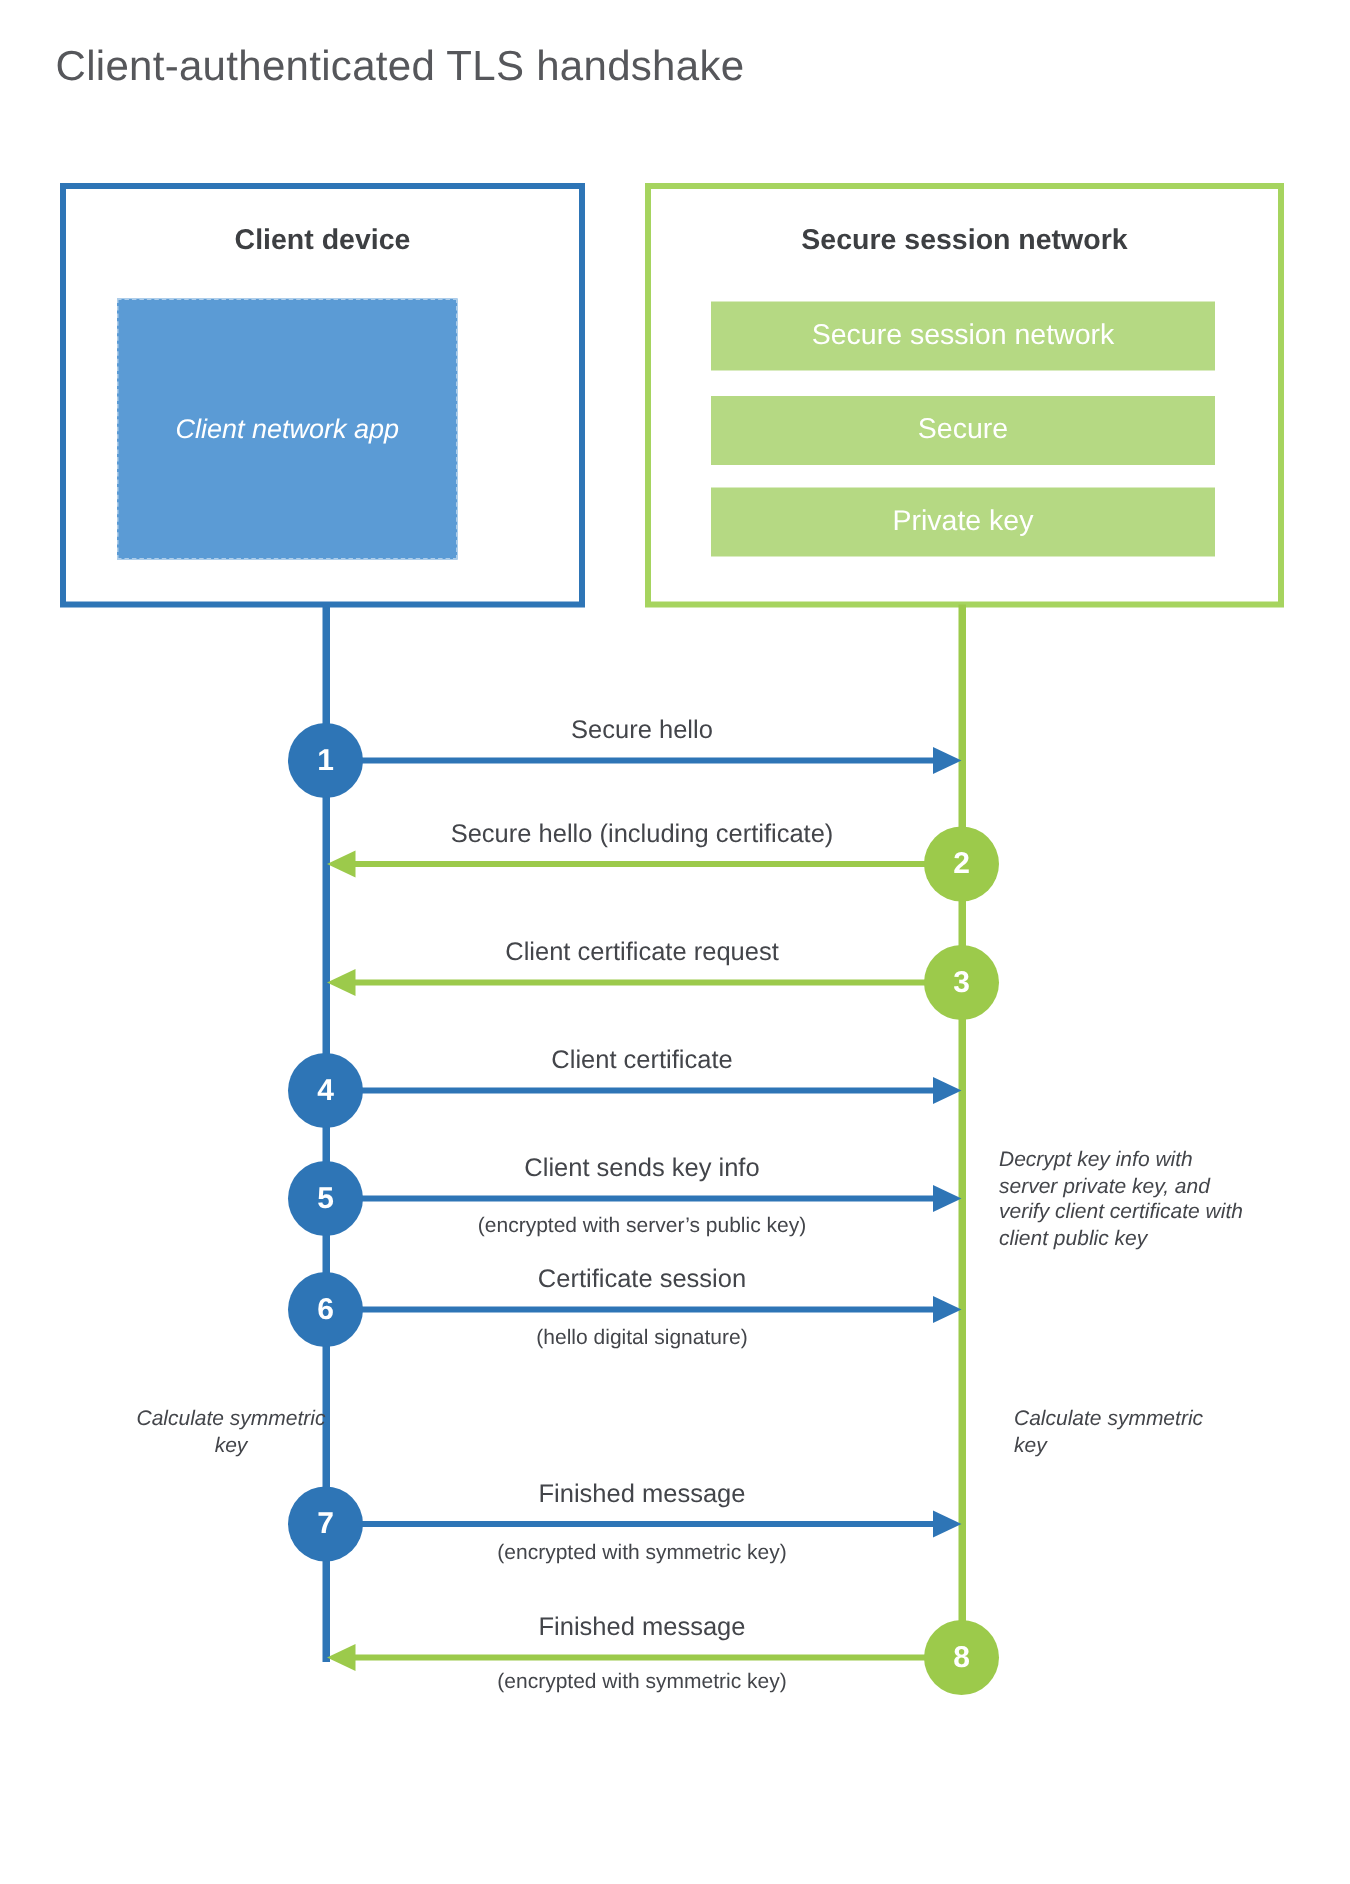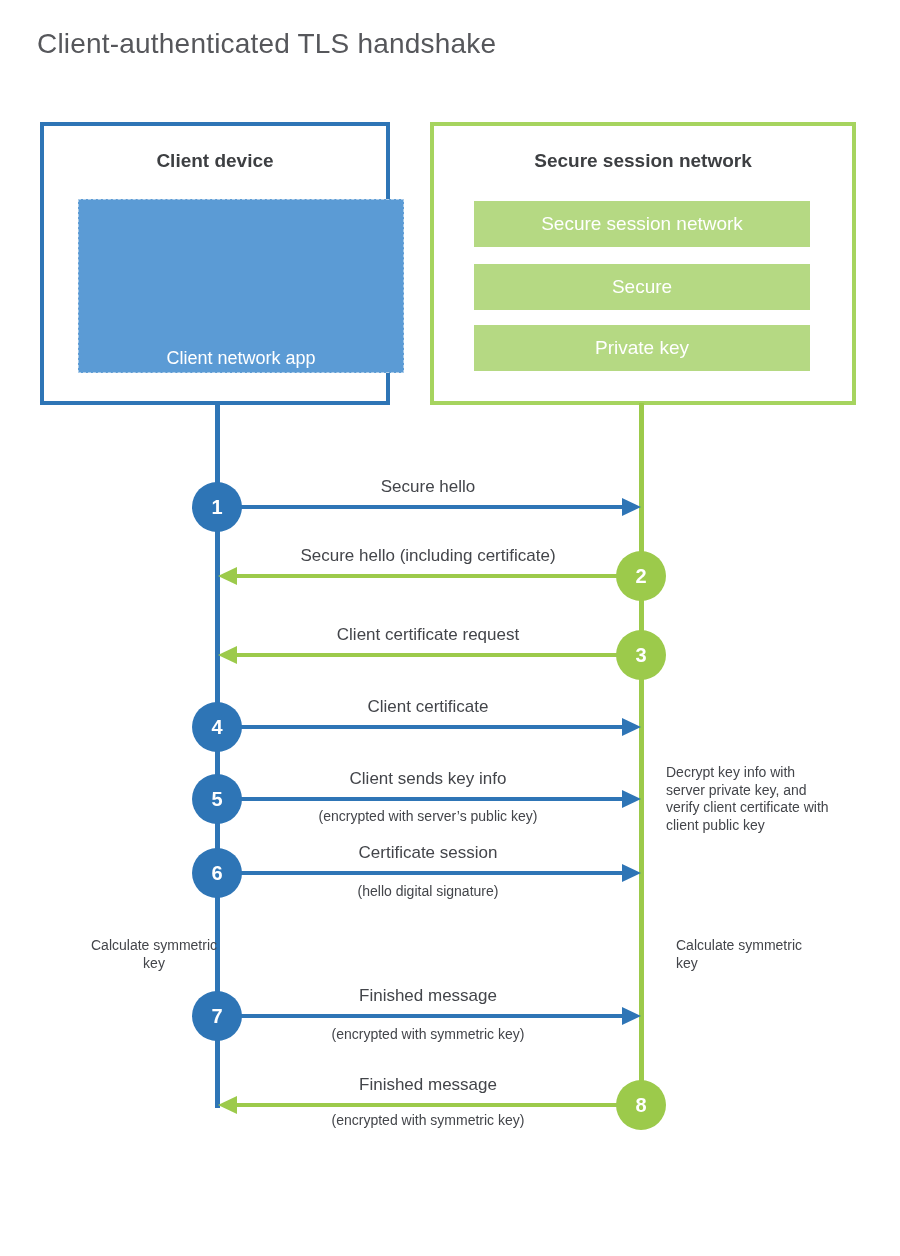--- a/index.html
+++ b/index.html
@@ -22,23 +22,23 @@
   }
   .actor-box{
     box-sizing:border-box;background:#fff;
   }
   #client-box{left:40px;top:122px;width:350px;height:283px;border:4px solid var(--blue);}
   #server-box{left:430px;top:122px;width:426px;height:283px;border:4px solid var(--green-border);}
   .actor-title{
     width:100%;text-align:center;margin-top:24px;font-size:19px;font-weight:bold;color:var(--ink-bold);
   }
   #client-app{
-    left:78px;top:199px;width:326px;height:174px;background:var(--blue-fill);
+    left:78px;top:199px;width:227px;height:174px;background:var(--blue-fill);
     border:1px dashed #aecde9;box-sizing:border-box;
-    display:flex;align-items:flex-end;justify-content:center;
+    display:flex;align-items:center;justify-content:center;font-style:italic;
   }
   #client-app .lbl{
     width:150px;text-align:center;color:#ffffff;font-size:18px;line-height:27px;
   }
   .server-bar{
     left:474px;width:336px;height:46px;background:var(--green-bar);
     display:flex;align-items:center;justify-content:center;
     color:#ffffff;font-size:19px;
   }
   .lifeline{width:5px;}
@@ -57,21 +57,21 @@
   .ah{width:0;height:0;border-top:9px solid transparent;border-bottom:9px solid transparent;}
   .ah-right{border-left:19px solid var(--blue);}
   .ah-left{border-right:19px solid var(--green);}
   .msg-label{
     left:230px;width:396px;text-align:center;font-size:17px;color:var(--ink);
   }
   .msg-sublabel{
     left:230px;width:396px;text-align:center;font-size:14px;color:var(--ink);
   }
   .side-note{
-    font-size:14px;line-height:17.5px;color:var(--ink);
+    font-size:14px;line-height:17.5px;color:var(--ink);font-style:italic;
   }
   #note-decrypt{left:666px;top:764px;width:170px;text-align:left;}
   #note-calc-left{left:90px;top:937px;width:128px;text-align:center;}
   #note-calc-right{left:676px;top:937px;width:128px;text-align:left;}
 </style>
 </head>
 <body>
 
 <div id="canvas">
 

